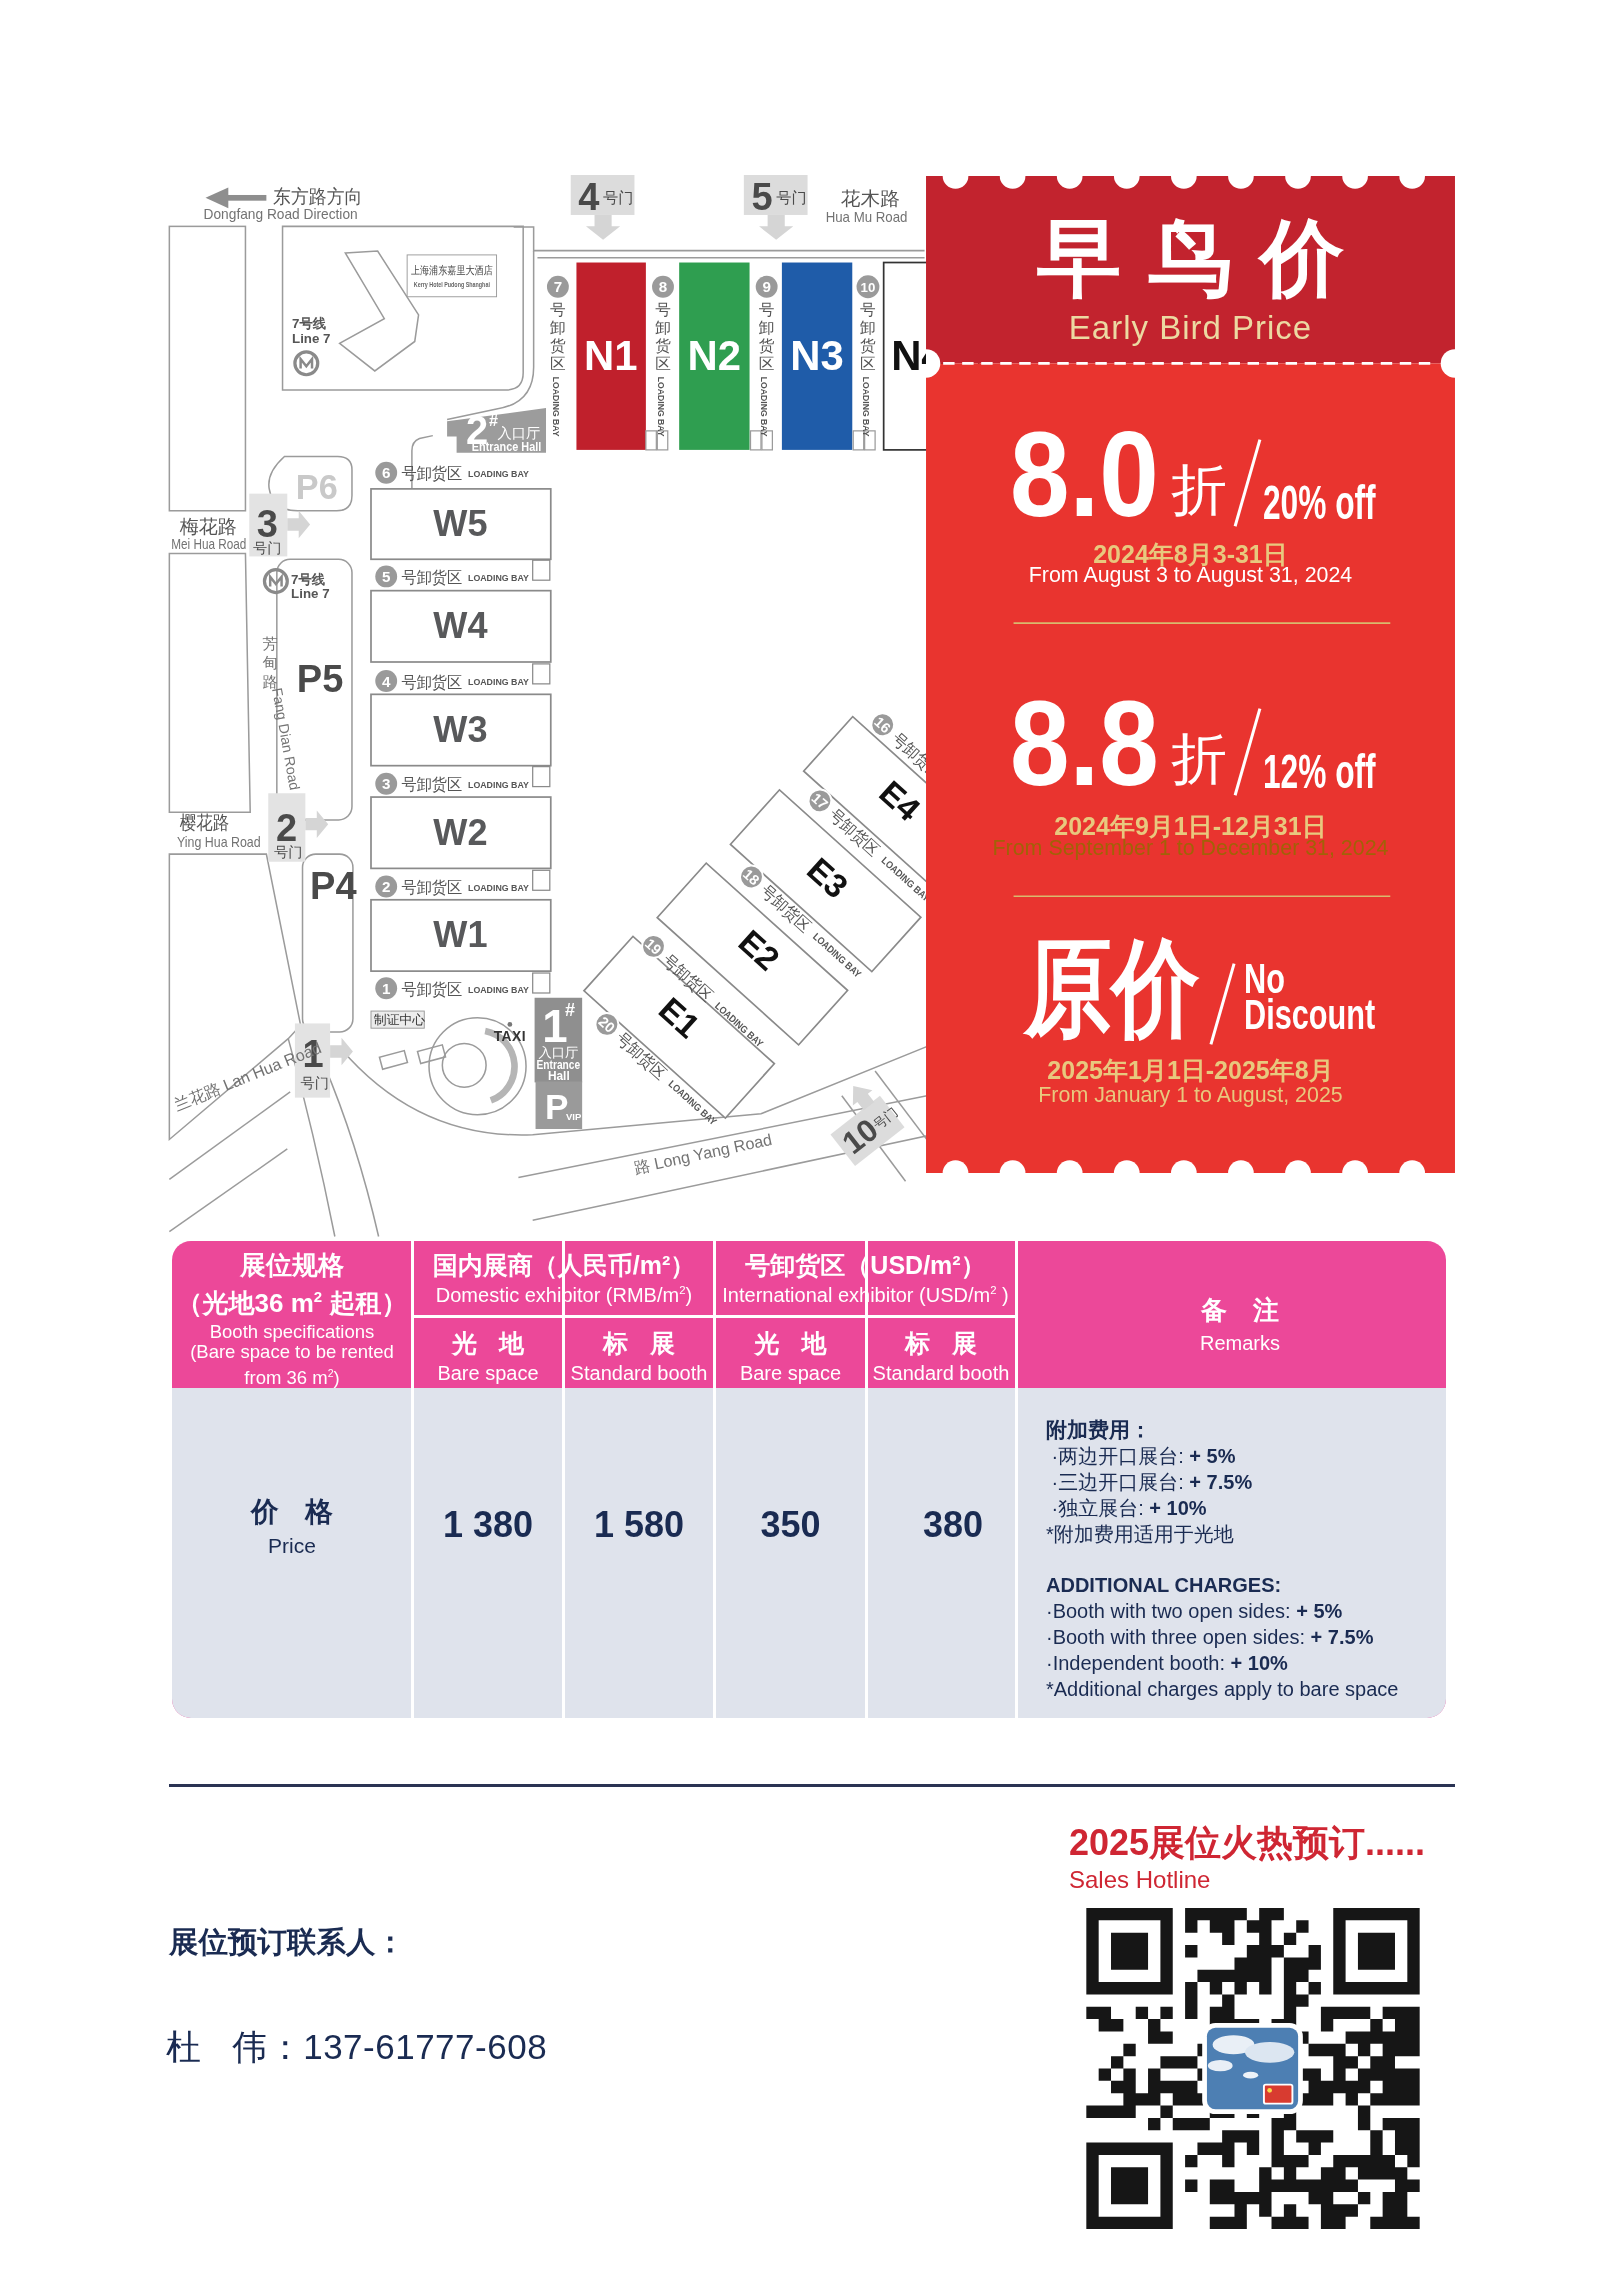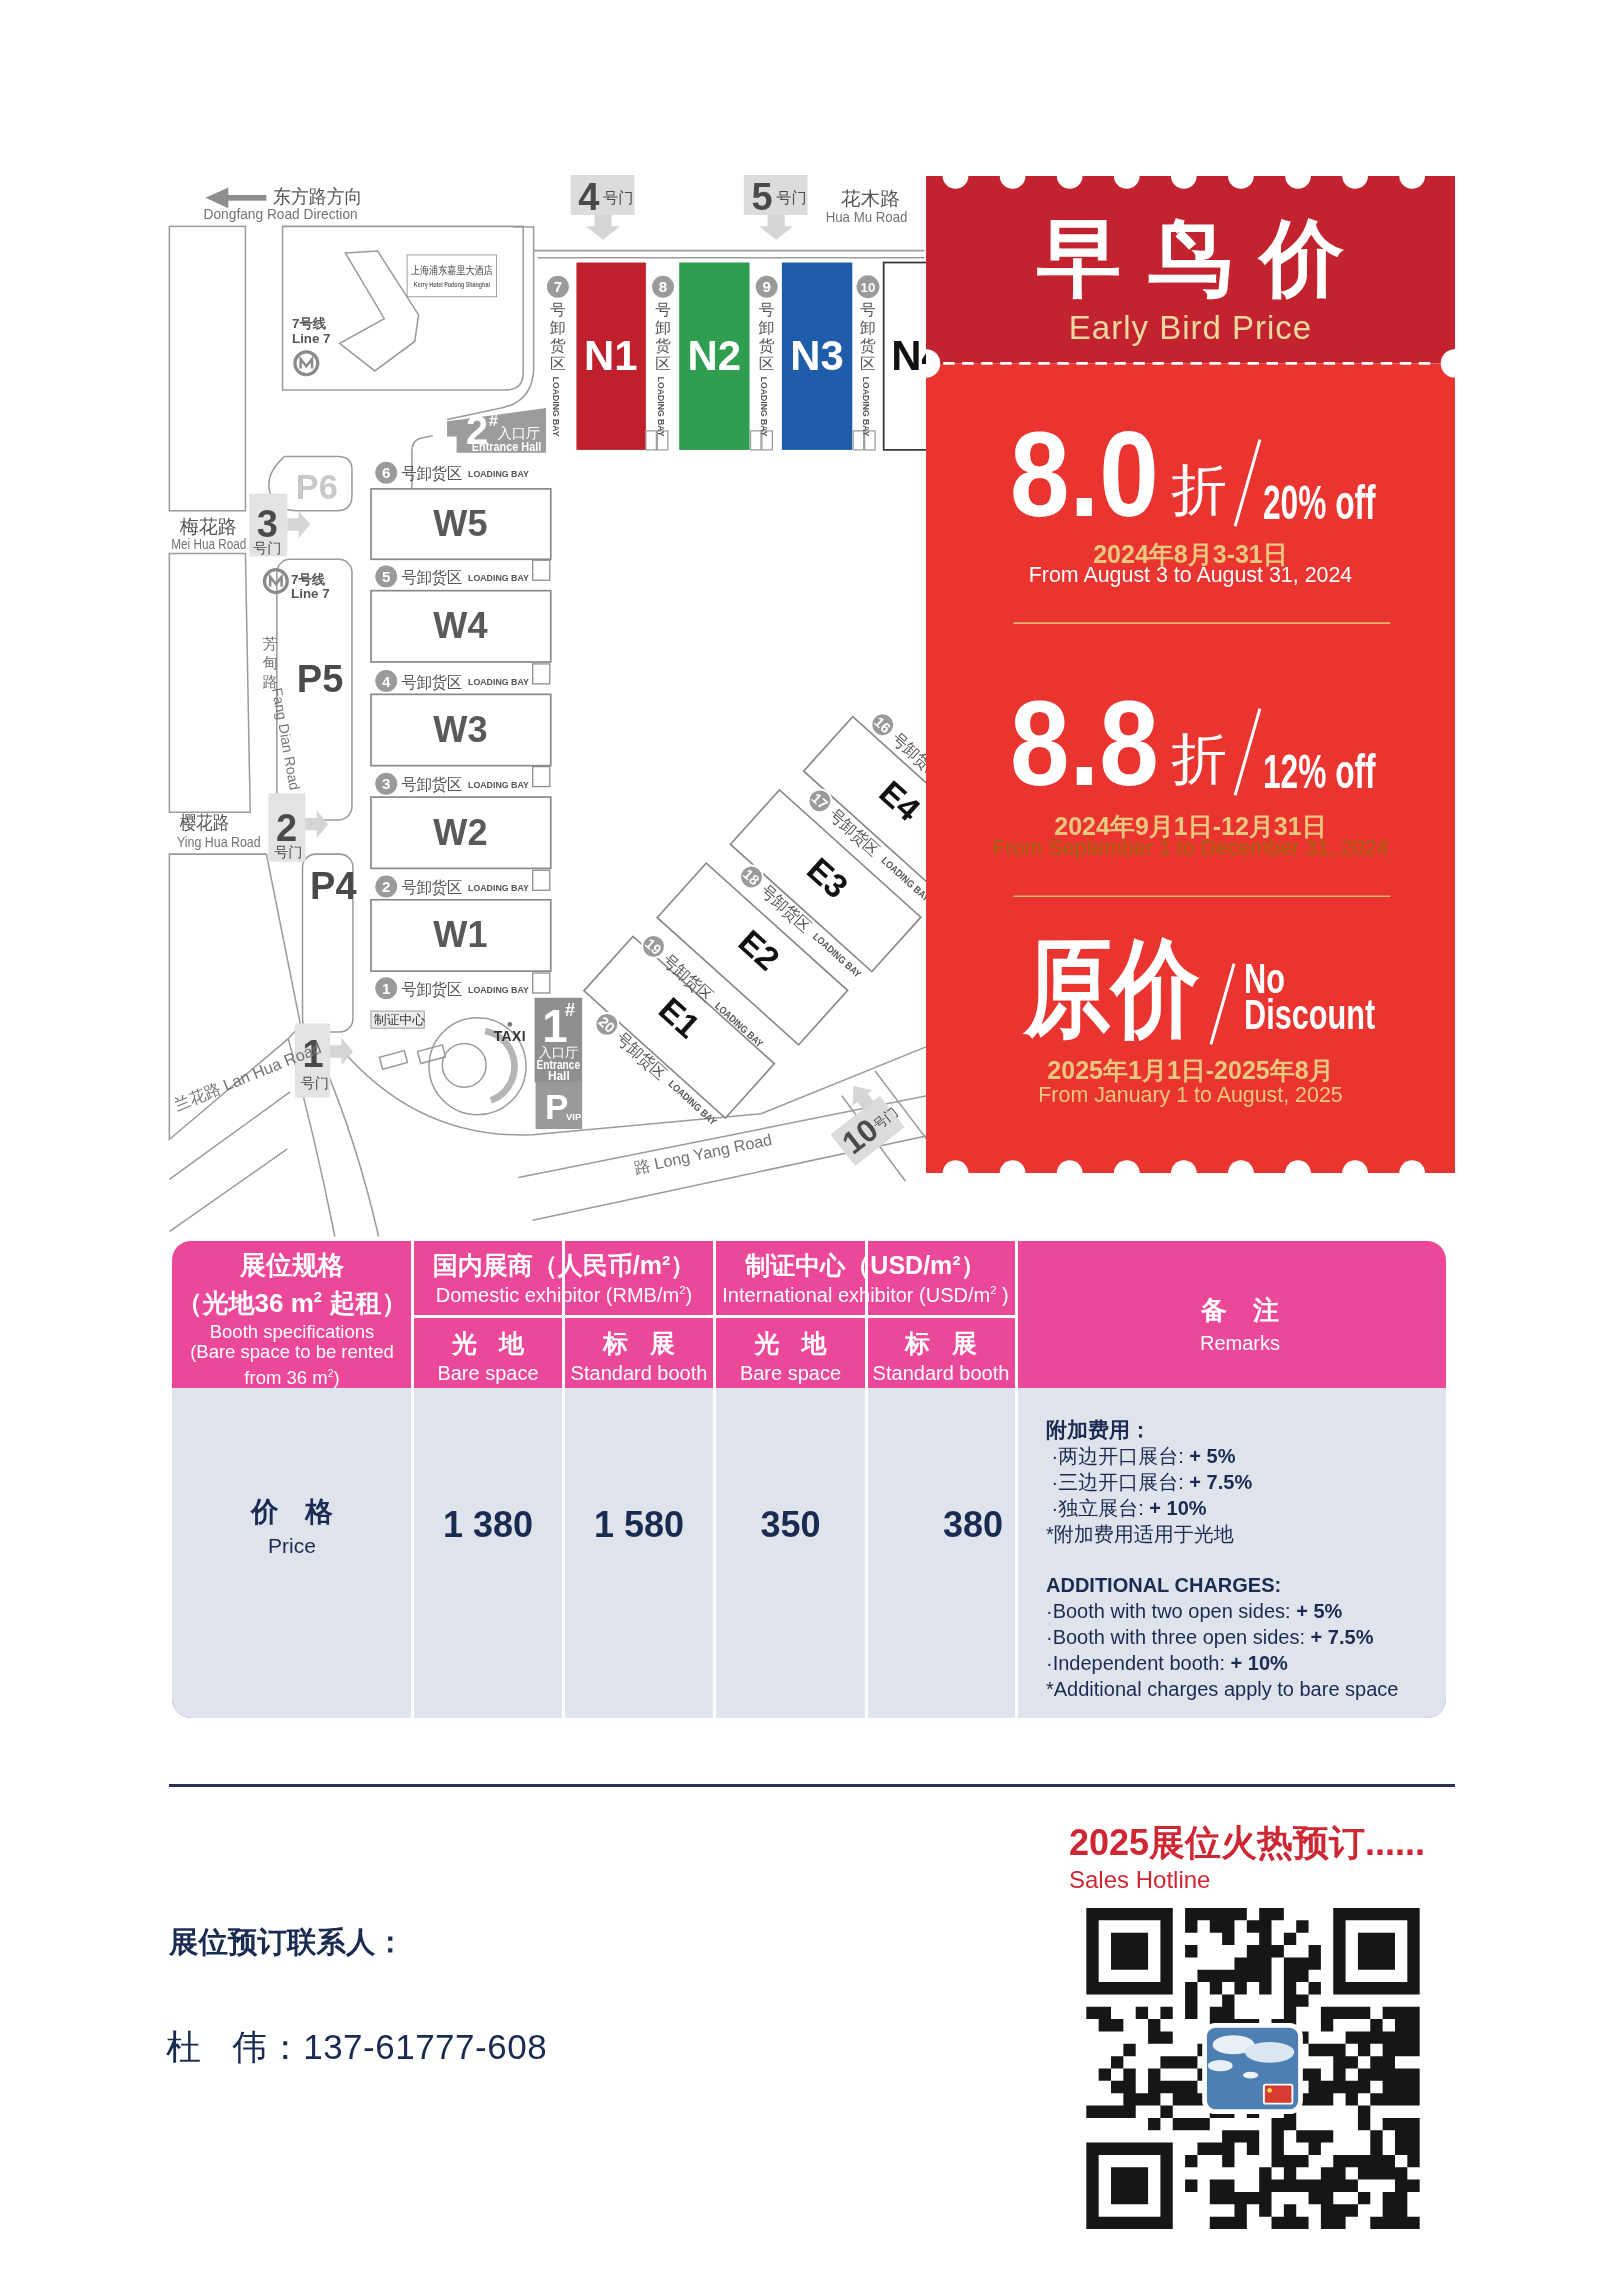--- a/index.html
+++ b/index.html
@@ -482,21 +482,21 @@
       <div style="font-size:26px;font-weight:bold;line-height:31px;">展位规格<br>（光地36 m<sup style="font-size:15px;">2</sup> 起租）</div>
       <div style="font-size:18.5px;line-height:20.4px;margin-top:3.8px;">Booth specifications<br>(Bare space to be rented<br>from 36 m<sup style="font-size:10.5px;">2</sup>)</div>
     </div>
 
     <div class="abs ctr" style="left:242px;top:7.6px;width:300px;color:#fff;">
       <div style="font-size:25px;font-weight:bold;">国内展商（人民币/m²）</div>
       <div style="font-size:20px;margin-top:2.9px;">Domestic exhibitor (RMB/m<sup style="font-size:11.4px;">2</sup>)</div>
     </div>
 
     <div class="abs ctr" style="left:544px;top:7.6px;width:299px;color:#fff;">
-      <div style="font-size:25px;font-weight:bold;">制证中心（USD/m²）</div>
+      <div style="font-size:25px;font-weight:bold;">号卸货区（USD/m²）</div>
       <div style="font-size:20px;margin-top:2.9px;">International exhibitor (USD/m<sup style="font-size:11.4px;">2</sup> )</div>
     </div>
 
     <div class="abs ctr" style="left:242px;top:86px;width:148px;color:#fff;">
       <div style="font-size:25px;font-weight:bold;letter-spacing:7.6px;text-indent:7.6px;">光 地</div>
       <div style="font-size:20px;margin-top:1.9px;">Bare space</div>
     </div>
 
     <div class="abs ctr" style="left:393px;top:86px;width:148px;color:#fff;">
       <div style="font-size:25px;font-weight:bold;letter-spacing:7.6px;text-indent:7.6px;">标 展</div>
@@ -519,21 +519,21 @@
     </div>
 
     <div class="abs ctr" style="left:0;top:252px;width:240px;color:#1a2b52;">
       <div style="font-size:27.6px;font-weight:bold;letter-spacing:9.5px;text-indent:9.5px;">价 格</div>
       <div style="font-size:21px;margin-top:3.8px;">Price</div>
     </div>
 
     <div class="abs ctr" style="left:242px;top:263px;width:148px;font-size:36px;font-weight:bold;color:#1a2b52;">1 380</div>
     <div class="abs ctr" style="left:393px;top:263px;width:148px;font-size:36px;font-weight:bold;color:#1a2b52;">1 580</div>
     <div class="abs ctr" style="left:544px;top:263px;width:149px;font-size:36px;font-weight:bold;color:#1a2b52;">350</div>
-    <div class="abs ctr" style="left:680px;top:263px;width:146px;font-size:36px;font-weight:bold;color:#1a2b52;padding-left:48px;">380</div>
+    <div class="abs ctr" style="left:660px;top:263px;width:146px;font-size:36px;font-weight:bold;color:#1a2b52;padding-left:48px;">380</div>
 
     <div class="abs" style="left:874px;top:176px;width:390px;font-size:20px;color:#1a2b52;line-height:26px;">
       <div style="font-weight:bold;font-size:21px;">附加费用：</div>
       <div>&nbsp;·两边开口展台: <b>+ 5%</b></div>
       <div>&nbsp;·三边开口展台: <b>+ 7.5%</b></div>
       <div>&nbsp;·独立展台: <b>+ 10%</b></div>
       <div>*附加费用适用于光地</div>
       <div style="height:25px;"></div>
       <div style="font-weight:bold;">ADDITIONAL CHARGES:</div>
       <div>·Booth with two open sides: <b>+ 5%</b></div>

